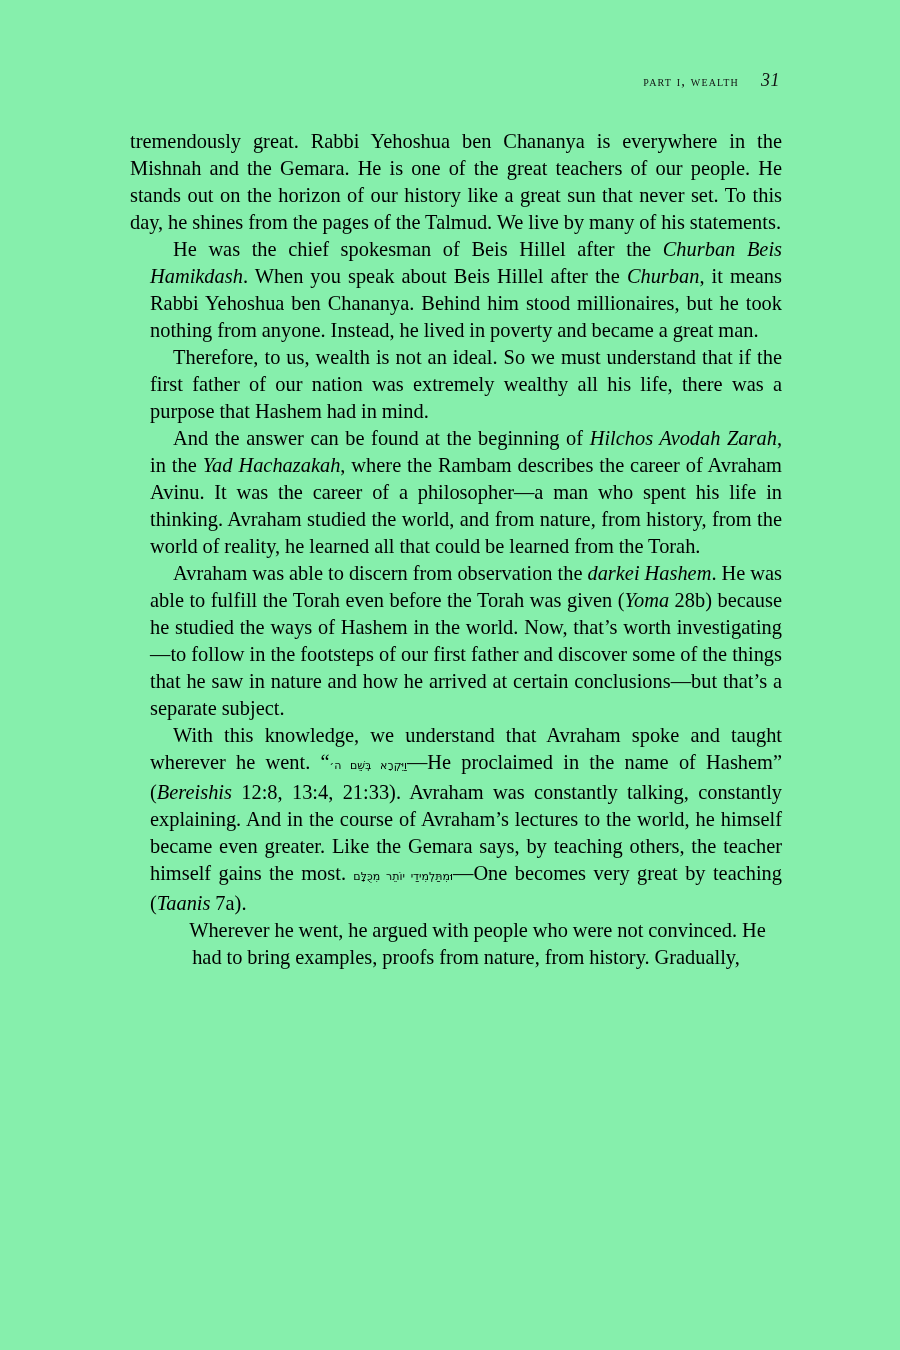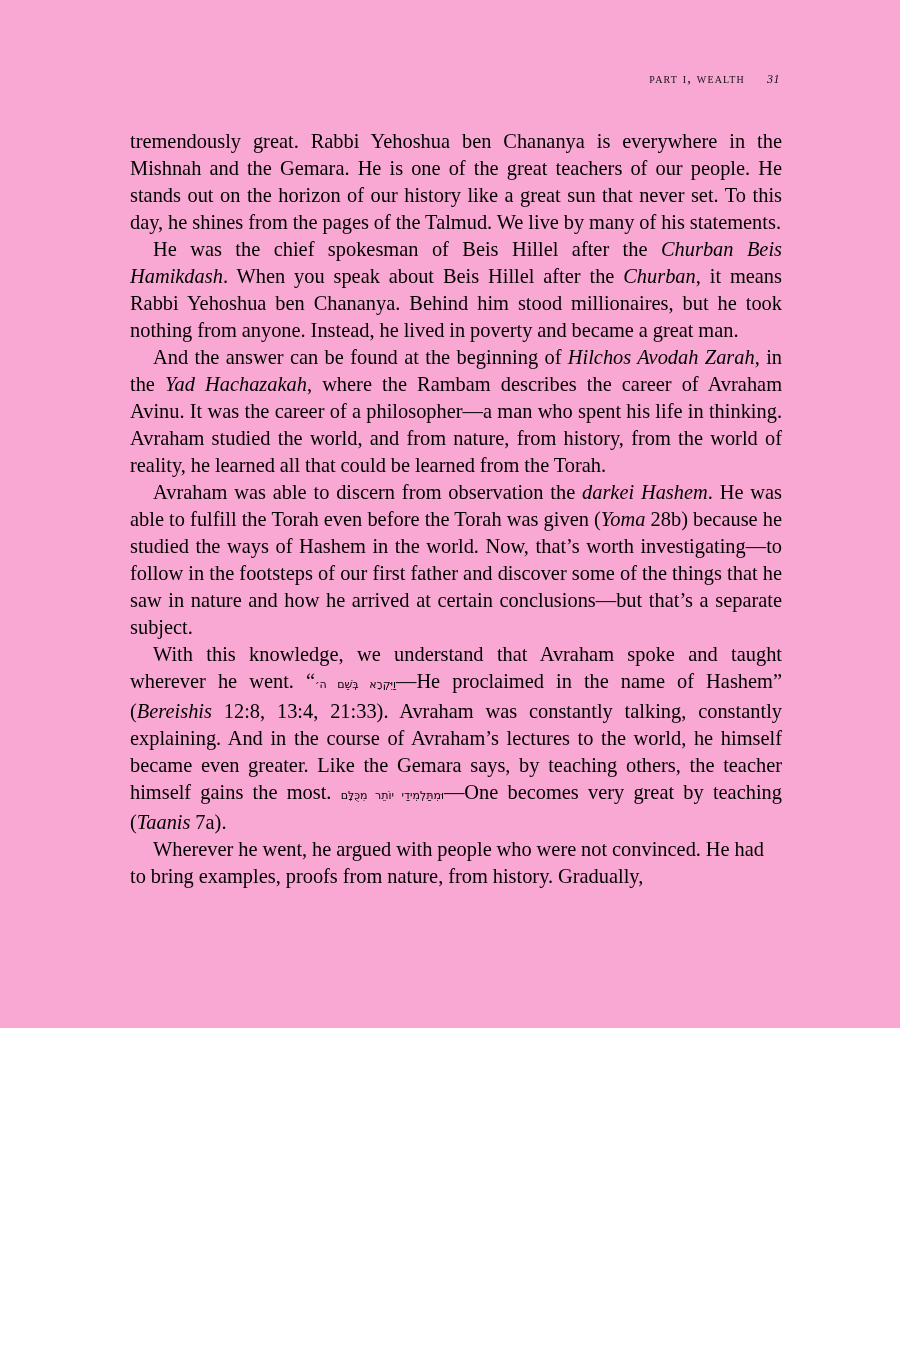--- a/index.html
+++ b/index.html
@@ -3,22 +3,22 @@
 <meta charset="utf-8">
 <style>
   html, body {
     margin: 0;
     padding: 0;
     background: #ffffff;
   }
   .page {
     position: relative;
     width: 900px;
-    height: 1028px;
-    background: #f9a8d4;
+    height: 1350px;
+    background: #86efac;
     overflow: hidden;
     font-family: "Liberation Serif", "DejaVu Serif", serif;
     color: #000000;
   }
   .running-head {
     position: absolute;
     top: 70px;
     left: 130px;
     width: 650px;
     height: 22px;
@@ -32,44 +32,45 @@
     color: #111111;
   }
   .running-head .rh-title {
     font-variant: small-caps;
   }
   .running-head .rh-folio {
     margin-left: 22px;
     letter-spacing: 0.5px;
     font-variant: normal;
     text-transform: none;
-    font-size: 12px;
+    font-size: 18px;
     font-style: italic;
   }
   .textblock {
     position: absolute;
     top: 128px;
     left: 130px;
     width: 652px;
   }
   p.para {
     margin: 0;
     font-size: 20.4px;
     line-height: 27px;
     text-align: justify;
     text-justify: inter-word;
     word-spacing: -0.2px;
     -webkit-hyphens: none;
     hyphens: none;
   }
   p.para.indent {
     text-indent: 23px;
+    margin-left: 20px;
   }
   p.para:last-child {
-    text-align: left;
+    text-align: center;
   }
   .it {
     font-style: italic;
   }
   .heb {
     font-family: "DejaVu Sans", sans-serif;
     direction: rtl;
     unicode-bidi: isolate;
     font-size: 11px;
     letter-spacing: 0;
@@ -81,19 +82,20 @@
 <div class="page">
 
   <div class="running-head">
     <span class="rh-title">Part I, Wealth</span>
     <span class="rh-folio">31</span>
   </div>
 
   <div class="textblock">
       <p class="para"><span>tremendously great. Rabbi Yehoshua ben Chananya is everywhere in the Mishnah and the Gemara. He is one of the great teachers of our people. He stands out on the horizon of our history like a great sun that never set. To this day, he shines from the pages of the Talmud. We live by many of his statements.</span></p>
       <p class="para indent"><span>He was the chief spokesman of Beis Hillel after the </span><span class="it">Churban Beis Hamikdash</span><span>. When you speak about Beis Hillel after the </span><span class="it">Churban</span><span>, it means Rabbi Yehoshua ben Chananya. Behind him stood millionaires, but he took nothing from anyone. Instead, he lived in poverty and became a great man.</span></p>
+      <p class="para indent"><span>Therefore, to us, wealth is not an ideal. So we must understand that if the first father of our nation was extremely wealthy all his life, there was a purpose that Hashem had in mind.</span></p>
       <p class="para indent"><span>And the answer can be found at the beginning of </span><span class="it">Hilchos Avodah Zarah</span><span>, in the </span><span class="it">Yad Hachazakah</span><span>, where the Rambam describes the career of Avraham Avinu. It was the career of a philosopher—a man who spent his life in thinking. Avraham studied the world, and from nature, from history, from the world of reality, he learned all that could be learned from the Torah.</span></p>
       <p class="para indent"><span>Avraham was able to discern from observation the </span><span class="it">darkei Hashem</span><span>. He was able to fulfill the Torah even before the Torah was given (</span><span class="it">Yoma</span><span> 28b) because he studied the ways of Hashem in the world. Now, that’s worth investigating—to follow in the footsteps of our first father and discover some of the things that he saw in nature and how he arrived at certain conclusions—but that’s a separate subject.</span></p>
       <p class="para indent"><span>With this knowledge, we understand that Avraham spoke and taught wherever he went. “</span><span class="heb">וַיִּקְרָא בְּשֵׁם ה׳</span><span>—He proclaimed in the name of Hashem” (</span><span class="it">Bereishis</span><span> 12:8, 13:4, 21:33). Avraham was constantly talking, constantly explaining. And in the course of Avraham’s lectures to the world, he himself became even greater. Like the Gemara says, by teaching others, the teacher himself gains the most. </span><span class="heb">וּמִתַּלְמִידַי יוֹתֵר מִכֻּלָּם</span><span>—One becomes very great by teaching (</span><span class="it">Taanis</span><span> 7a).</span></p>
       <p class="para indent"><span>Wherever he went, he argued with people who were not convinced. He had to bring examples, proofs from nature, from history. Gradually,</span></p>
     </div>
 
 </div>
 
 </body></html>

